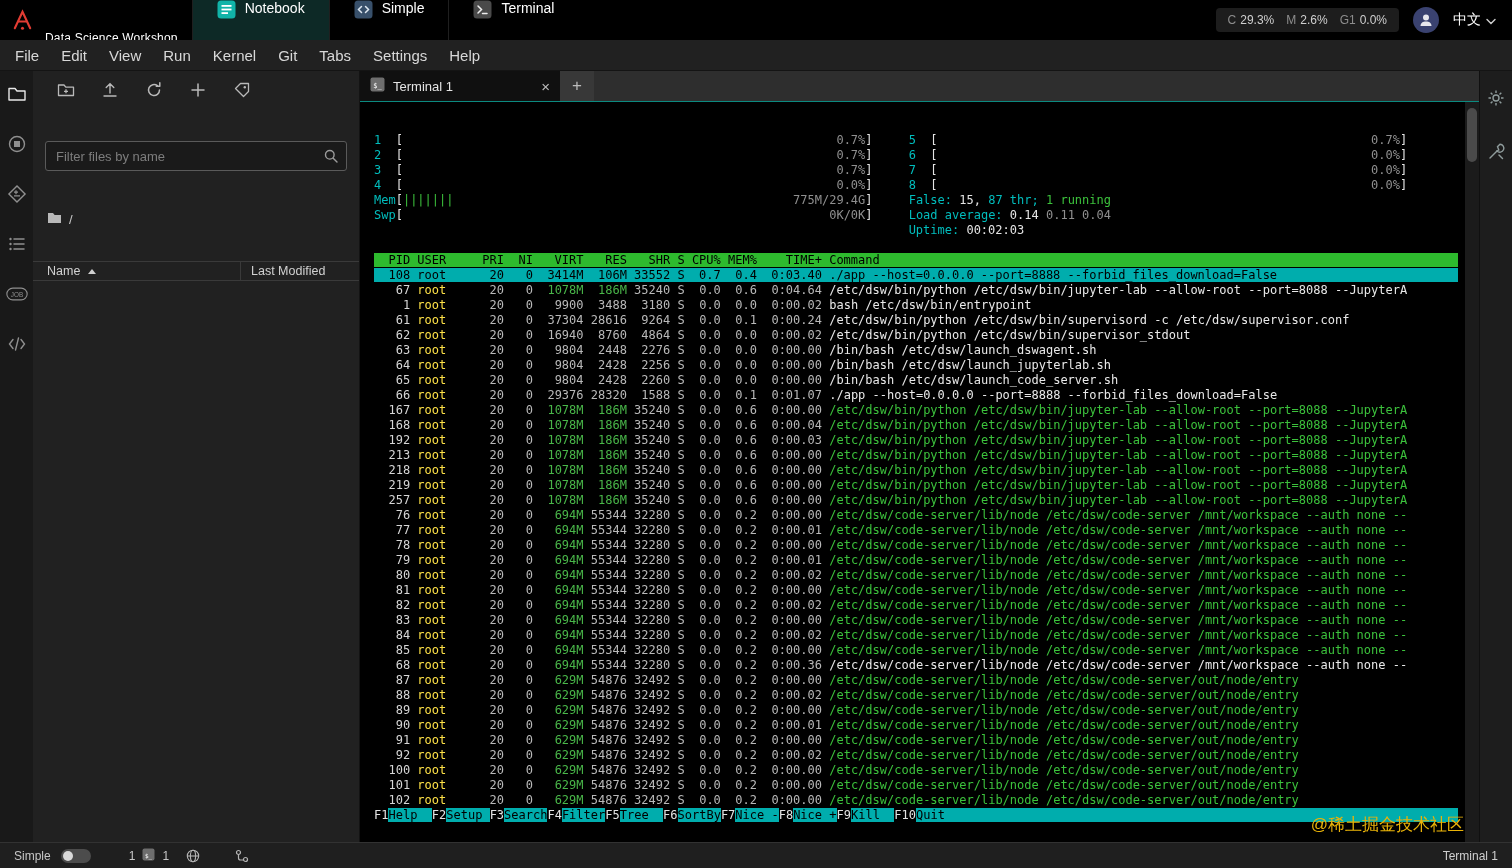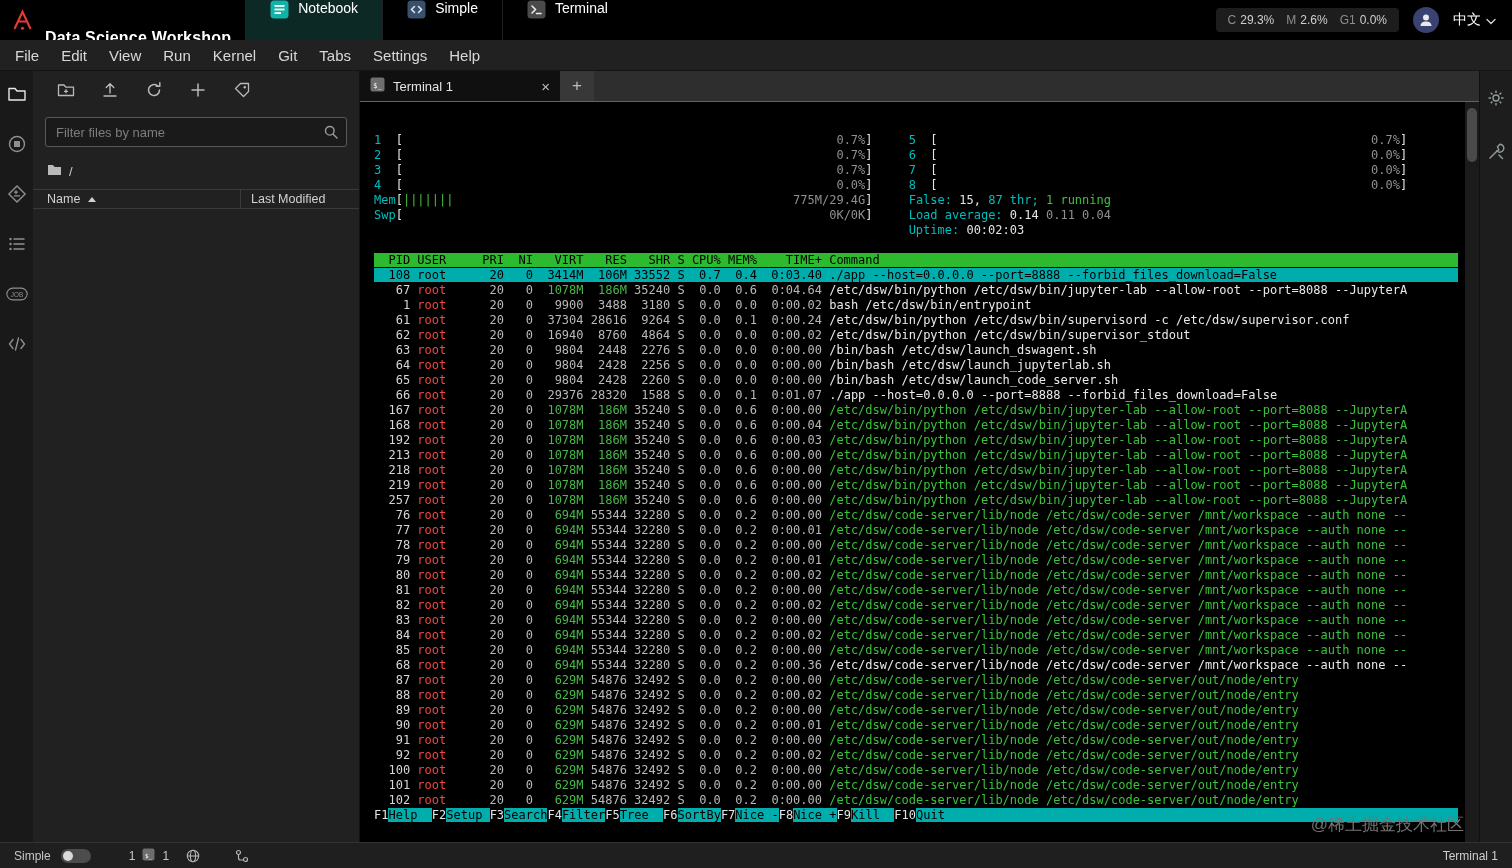--- a/index.html
+++ b/index.html
@@ -4,21 +4,21 @@
 <style>
   * { box-sizing: border-box; margin: 0; padding: 0; }
   html,body { width:1512px; height:868px; overflow:hidden; background:#000;
     font-family:"Liberation Sans", sans-serif; }
   .app { width:1512px; height:868px; display:flex; flex-direction:column; position:relative; }
 
   
   .topbar { height:40px; background:#000; color:#fff; display:flex; align-items:stretch; flex:0 0 40px; }
   .tb-brand { display:flex; align-items:center; padding:0 14px 0 10px; }
   .tb-logo { margin-right:10px; display:flex; }
-  .tb-title { font-size:16px; font-weight:bold; letter-spacing:.2px;margin-top:35px; }
+  .tb-title { font-size:12px; font-weight:normal; letter-spacing:.2px;margin-top:35px; }
   .nav-tab { display:flex; align-items:flex-start; gap:9px; padding:0 24px; font-size:14px;
     border-left:1px solid #1f1f1f; cursor:default; }
   .nav-tab:last-of-type { border-right:1px solid #1f1f1f; }
   .nav-tab.active { background:#0d2926; }
   .nt-icon { display:flex; }
   .tb-right { margin-left:auto; display:flex; align-items:center; gap:14px; padding-right:16px; }
   .stats-chip { display:flex; gap:12px; background:#1d1d1d; border-radius:4px; padding:5px 12px; font-size:12px; }
   .stat { display:flex; gap:4px; }
   .stat-l { color:#8d8d8d; } .stat-v { color:#cfcfcf; }
   .avatar { width:26px; height:26px; border-radius:50%; background:#3a4270; display:flex; align-items:center; justify-content:center; }
@@ -26,21 +26,21 @@
 
   
   .menubar { height:31px; flex:0 0 31px; background:#212121; display:flex; align-items:center; padding-left:4px; border-bottom:1px solid #141414; }
   .menu-item { padding:0 11px; font-size:15px; color:#d8d8d8; }
 
   
   .main { flex:1; display:flex; min-height:0; }
   .iconstrip { width:33px; background:#191919; display:flex; flex-direction:column; align-items:center; padding-top:12px; gap:28px; }
   .strip-btn { display:flex; width:22px; height:22px; align-items:center; justify-content:center; }
 
-  .filepanel { width:327px; background:#212121; display:flex; flex-direction:column; border-right:1px solid #131313; }
+  .filepanel { width:327px; background:#212121; display:flex; flex-direction:column; border-right:1px solid #131313;gap:24px; }
   .fp-toolbar { display:flex; align-items:center; height:38px; padding-left:24px; gap:26px; }
   .fp-tool { display:flex; width:18px; height:18px; align-items:center; justify-content:center; }
   .fp-search { margin:8px 12px 10px 12px; position:relative; }
   .fp-search input { width:100%; height:30px; background:#1a1a1a; border:1px solid #5a5a5a; border-radius:3px;
     color:#cccccc; font-size:13px; padding:0 32px 0 10px; font-family:"Liberation Sans",sans-serif; outline:none; }
   .fp-search input::placeholder { color:#7d7d7d; }
   .fp-search .mag { position:absolute; right:8px; top:7px; }
   .fp-crumb { display:flex; align-items:center; gap:7px; padding:6px 14px 10px 14px; color:#c9c9c9; font-size:13px; }
   .fp-headers { display:flex; height:20px; border-top:1px solid #3a3a3a; border-bottom:1px solid #3a3a3a;
     align-items:center; font-size:12.5px; color:#d2d2d2; }
@@ -56,42 +56,42 @@
   .tab-add { width:34px; display:flex; align-items:center; justify-content:center; color:#bdbdbd; font-size:17px; background:#383838; }
   .termwrap { flex:1; padding:31px 0 0 14px; background:#000; overflow:hidden; }
   pre.term { font-family:"DejaVu Sans Mono", monospace; font-size:12px; line-height:15px; color:#b9b9b9; }
 
   .c-cyan  { color:#00bdbd; }
   .c-white { color:#e4e4e4; }
   .c-dim   { color:#8f8f8f;text-align:right; }
   .c-green { color:#3cc23c; }
   .c-norm  { color:#b9b9b9; }
   .c-pid   { color:#d6d6d6; }
-  .c-user  { color:#ef4444; }
+  .c-user  { color:#fde047; }
   .c-memval{ color:#49b649; }
   .c-cmd   { color:#e9e9e9; }
   .bg-hdr  { background:#2eba2e; color:#000; }
   .bg-sel  { background:#00adad; color:#000; }
   .fk-key  { color:#e4e4e4;text-align:right; }
   .fk-lbl  { background:#00adad; color:#000; }
 
   .vscroll { position:absolute; top:31px; right:0; bottom:0; width:14px; background:#1b1b1b; }
   .vthumb { position:absolute; top:6px; left:2px; width:10px; height:54px; background:#4a4a4a; border-radius:5px; }
 
   .rightstrip { width:33px; background:#1d1d1d; border-left:1px solid #101010; display:flex; flex-direction:column; align-items:center; padding-top:16px; gap:32px; }
 
   
   .statusbar { height:26px; flex:0 0 26px; background:#1f1f1f; border-top:1px solid #323232;
     display:flex; align-items:center; padding:0 14px; font-size:12px; color:#c6c6c6; gap:10px; }
   .toggle { width:30px; height:14px; border-radius:7px; background:#4c4c4c; position:relative; }
   .knob { position:absolute; left:2px; top:2px; width:10px; height:10px; border-radius:50%; background:#d9d9d9; }
   .sb-counts { display:flex; align-items:center; gap:7px; margin-left:28px; }
   .sb-right { margin-left:auto; color:#cfcfcf; }
 
-  .watermark { position:absolute; right:48px; bottom:32px; color:#737373; font-size:17px; pointer-events:none; }
+  .watermark { position:absolute; right:48px; bottom:32px; color:#eab308; font-size:17px; pointer-events:none; }
 </style>
 </head>
 <body>
 
 <div class="app">
 
   <div class="topbar">
     <div class="tb-brand">
       <span class="tb-logo">
         <svg width="25" height="25" viewBox="0 0 26 26">

